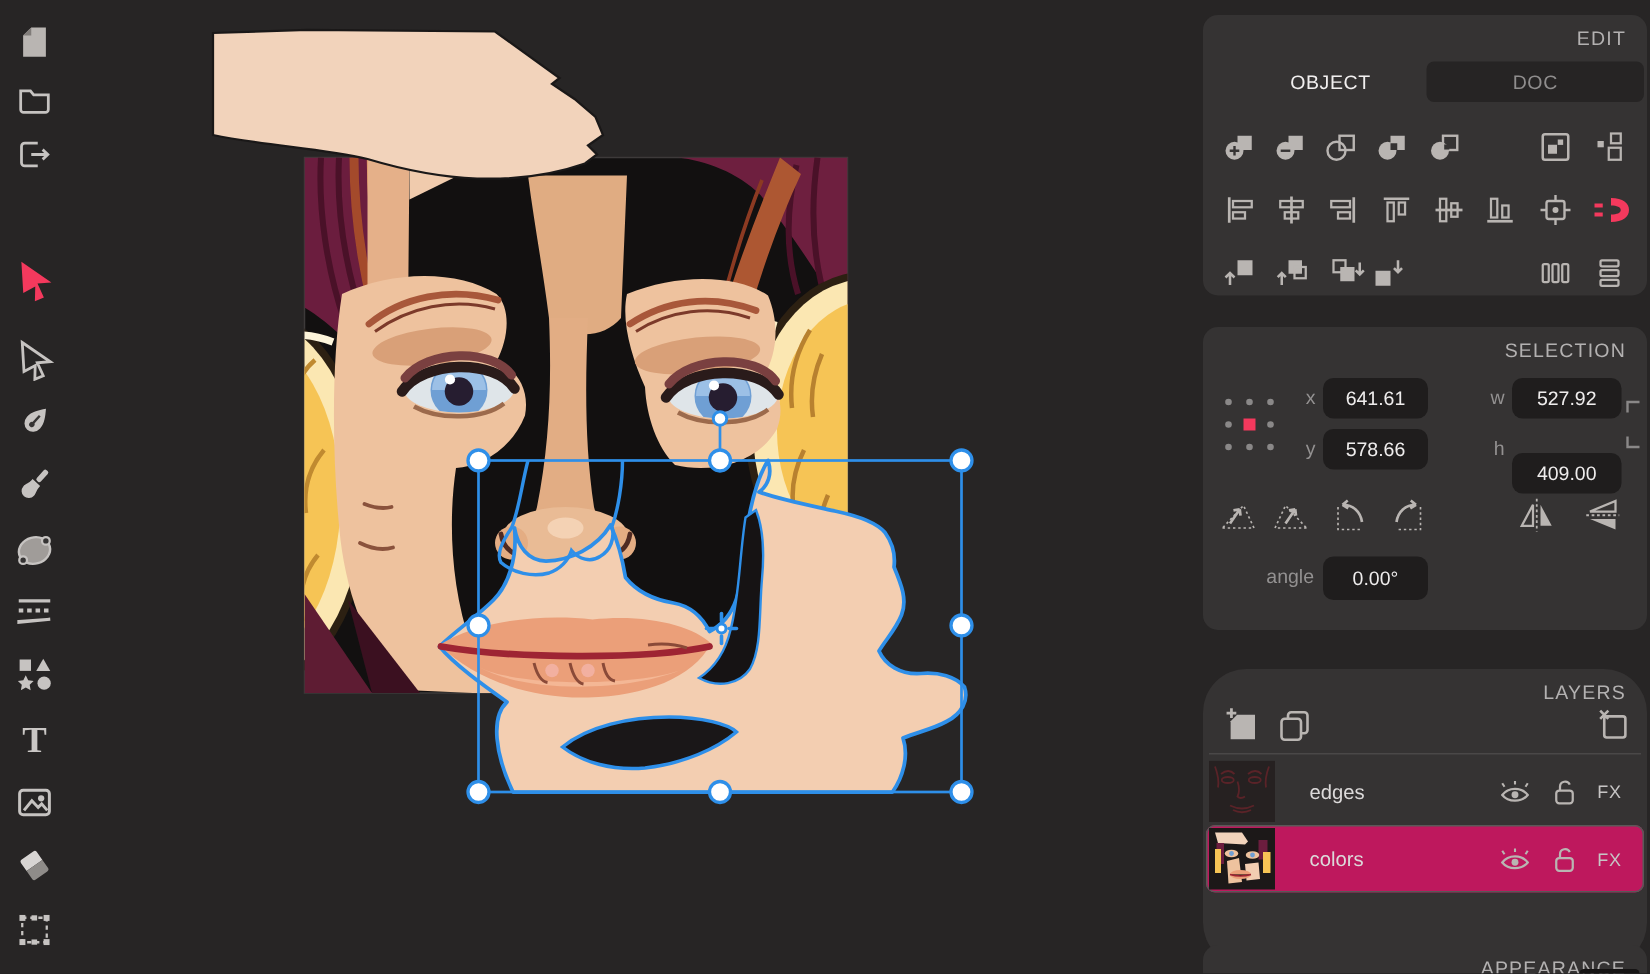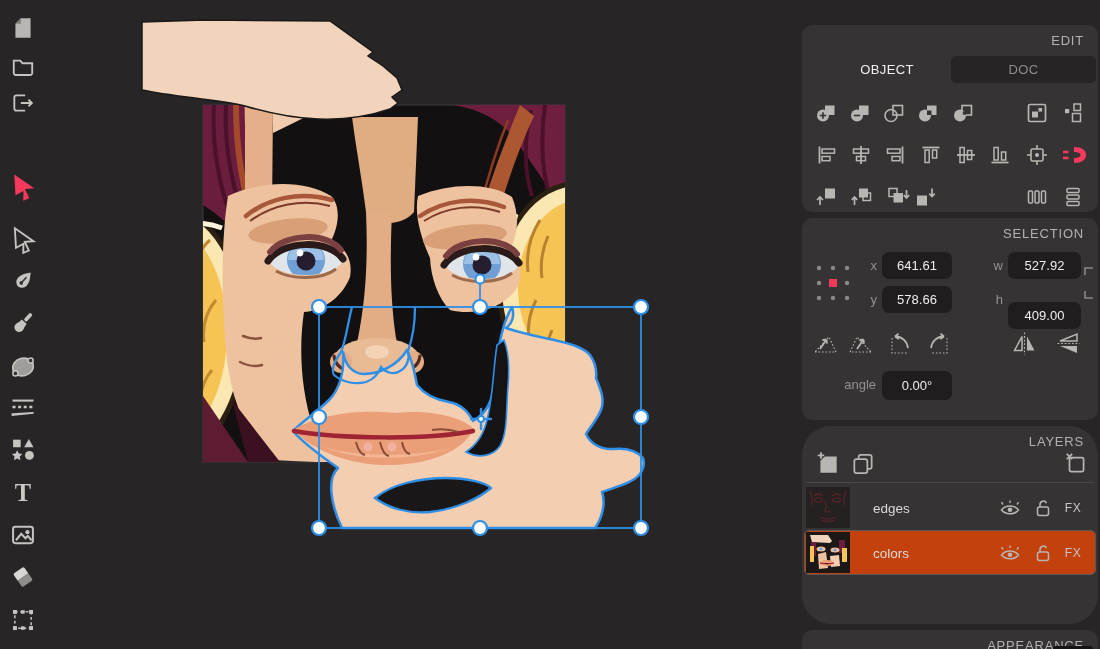--- a/index.html
+++ b/index.html
@@ -13,21 +13,21 @@
   .panel{position:absolute;left:802px;width:296px;background:#353333;border-radius:10px;}
   .panel-header{position:absolute;top:8px;right:14px;font-size:13px;letter-spacing:.8px;color:#b3b1b1;}
   .tab{position:absolute;top:31px;height:27px;display:flex;align-items:center;justify-content:center;font-size:13px;letter-spacing:.4px;}
   .tab-object{left:20px;width:130px;color:#f1efef;}
   .tab-doc{left:149px;width:145px;background:#262424;border-radius:5px;color:#8f8d8d;}
   .icon-btn{position:absolute;width:30px;height:28px;display:flex;align-items:center;justify-content:center;background:none;border:none;padding:0;cursor:pointer;transform:translate(-50%,-50%);}
   .field-label{position:absolute;font-size:13px;color:#939191;transform:translate(-100%,-50%);}
   .field{position:absolute;background:#1f1d1d;border-radius:7px;color:#efeded;font-size:13px;display:flex;align-items:center;justify-content:center;}
   
   .layer-row{position:absolute;left:2px;width:292px;height:45px;border-radius:6px;}
-  .layer-row.selected{background:#c2410c;box-shadow:0 0 0 1px #5a5858 inset;}
+  .layer-row.selected{background:#be185d;box-shadow:0 0 0 1px #5a5858 inset;}
   .layer-name{position:absolute;left:69px;top:50%;transform:translateY(-50%);font-size:13.5px;color:#dcdada;}
   .layer-thumb{position:absolute;left:2px;top:2px;width:44px;height:41px;overflow:hidden;}
   .layer-ico{position:absolute;top:50%;transform:translate(-50%,-50%);background:none;border:none;padding:0;cursor:pointer;display:flex;align-items:center;justify-content:center;}
   .fx{font-size:12px;color:#c7c5c5;letter-spacing:.5px;}
   .divider{position:absolute;left:4px;right:4px;height:1px;background:#4a4848;}
 </style>
 </head>
 <body>
 
 <div id="app">
@@ -306,21 +306,21 @@
               <rect x="3.4" y="17.2" width="3.4" height="3.4"></rect>
               <rect x="17.2" y="17.2" width="3.4" height="3.4"></rect>
               <rect x="10.3" y="3.6" width="3.2" height="3"></rect>
               <rect x="10.3" y="17.4" width="3.2" height="3"></rect>
             </g>
           </svg>
         </span>
       </button>
   </div>
 
-  <div class="panel" style="top:10px;height:187px;margin-top:15px;">
+  <div class="panel" style="top:10px;height:187px;">
     <div class="panel-header">EDIT</div>
     <div class="tab tab-doc">DOC</div>
     <div class="tab tab-object">OBJECT</div>
 
     <button class="icon-btn" style="left:25px;top:88px">
         <svg width="26" height="24" viewBox="0 0 26 24">
           <circle cx="9" cy="14.5" r="6" fill="#b9b5b2"></circle>
           <rect x="11" y="4.5" width="9.5" height="9.5" fill="#b9b5b2"></rect>
           <path d="M5.8,14.5 h6.4 M9,11.3 v6.4" stroke="#353333" stroke-width="1.6"></path>
         </svg>
@@ -545,21 +545,21 @@
           <path d="M5,11 H22 L22,4 Z" fill="none" stroke="#b9b5b2" stroke-width="1.5"></path>
           <path d="M5,16 H22 L22,23 Z" fill="#b9b5b2"></path>
         </svg>
       </button>
     <span class="field-label" style="left:74px;top:166px">angle</span>
     <div class="field" style="left:80px;top:153px;width:70px;height:29px">
         <span>0.00°</span>
       </div>
   </div>
 
-  <div class="panel" style="top:426px;height:198px;border-radius:29px;">
+  <div class="panel" style="top:446px;height:198px;border-radius:29px;">
     <div class="panel-header">LAYERS</div>
     <button class="icon-btn" style="left:26px;top:37px">
         <svg width="26" height="26" viewBox="0 0 24 24">
           <path d="M9,6 H20 V21 H5 V10 Z" fill="#b9b5b2"></path>
           <path d="M2.5,5 h6 M5.5,2 v6" stroke="#b9b5b2" stroke-width="1.7" fill="none"></path>
         </svg>
       </button>
     <button class="icon-btn" style="left:61px;top:38px">
         <svg width="26" height="26" viewBox="0 0 24 24">
           <rect x="8" y="3.5" width="12" height="13" rx="2" fill="none" stroke="#b9b5b2" stroke-width="1.6"></rect>

